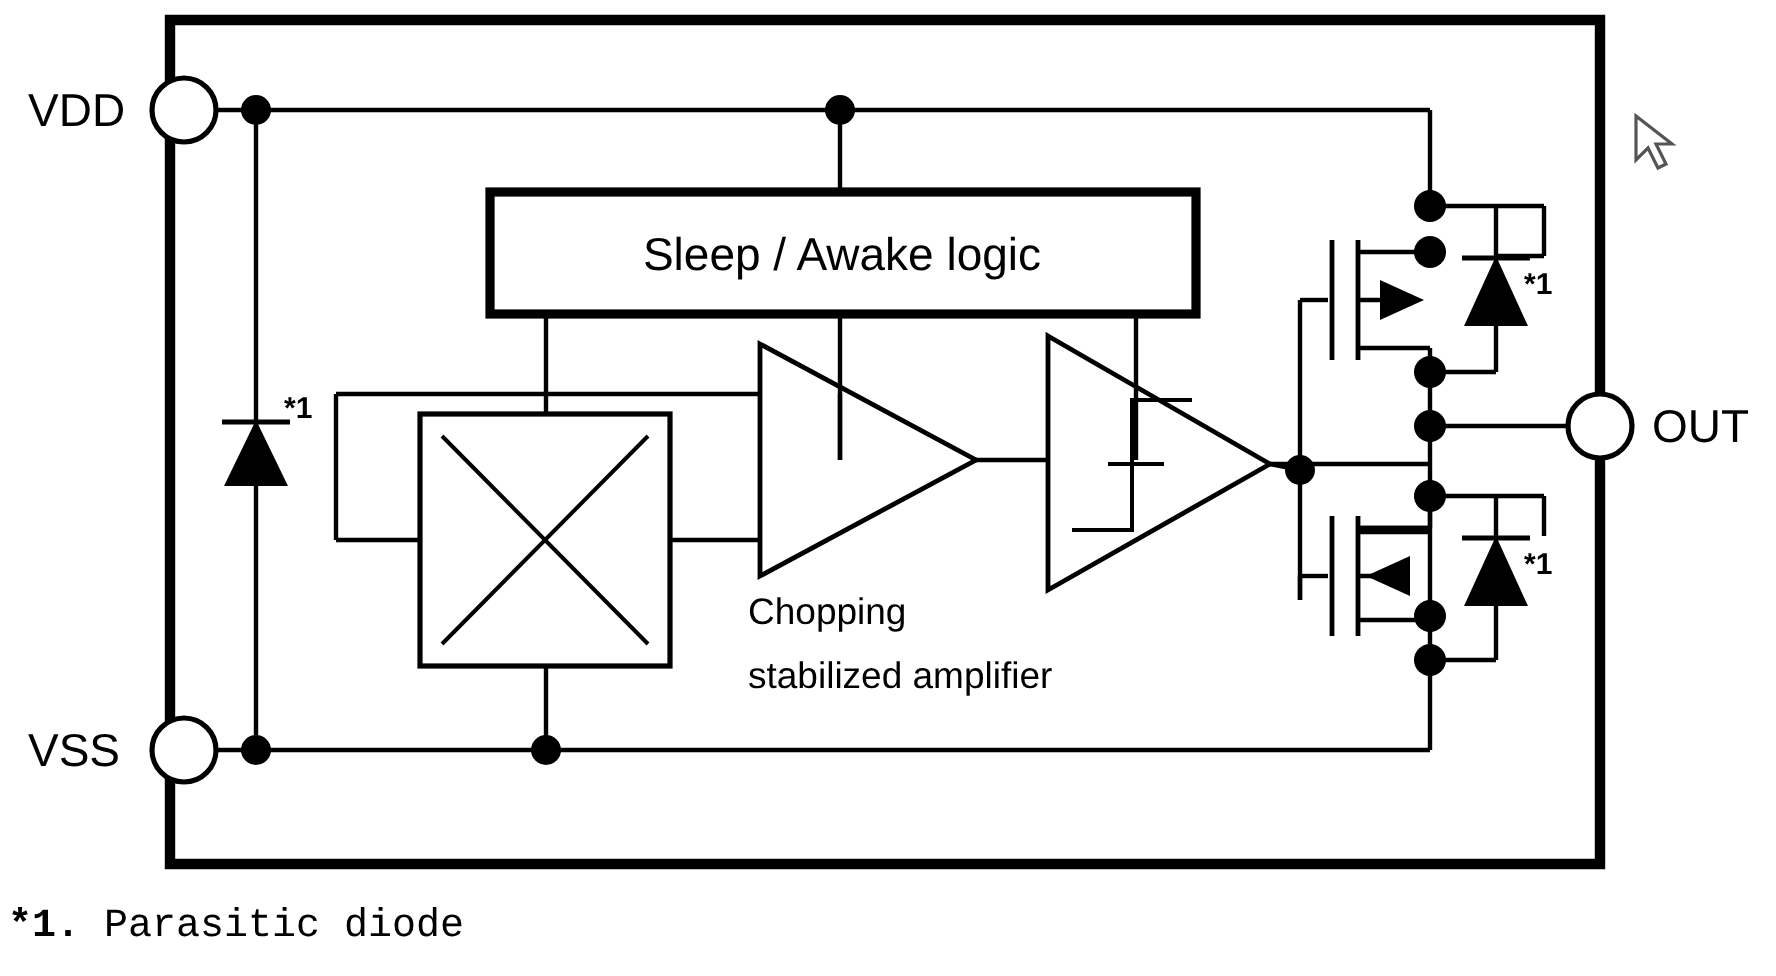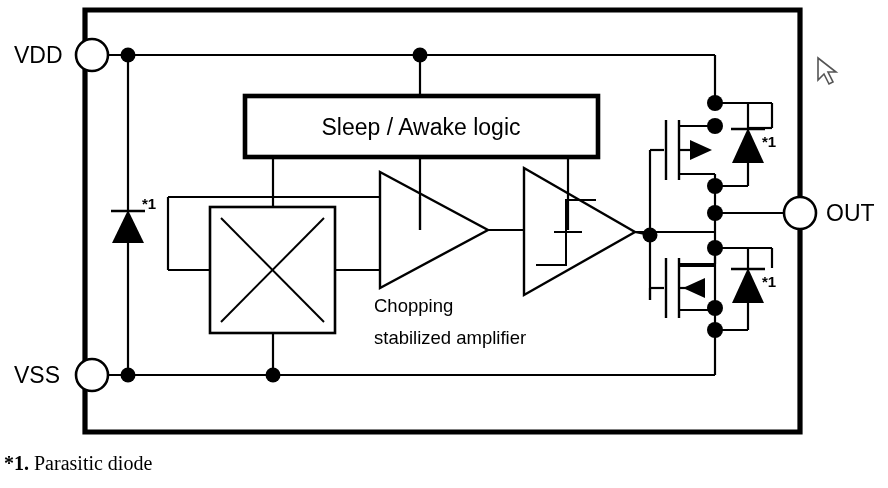--- a/index.html
+++ b/index.html
@@ -48,21 +48,21 @@
   .star-label {
     font-family: "Liberation Sans", sans-serif;
     font-size: 15px;
     font-weight: bold;
     fill: #000;
   }
   .footnote {
     position: absolute;
     left: 4px;
     top: 452px;
-    font-family: Liberation Serif, serif;
+    font-family: Liberation Mono, monospace;
     font-size: 20px;
     color: #000;
     white-space: nowrap;
   }
   .footnote .mark { font-weight: bold; }
   .cursor-layer {
     position: absolute;
     left: 0; top: 0;
     width: 888px; height: 488px;
     pointer-events: none;

